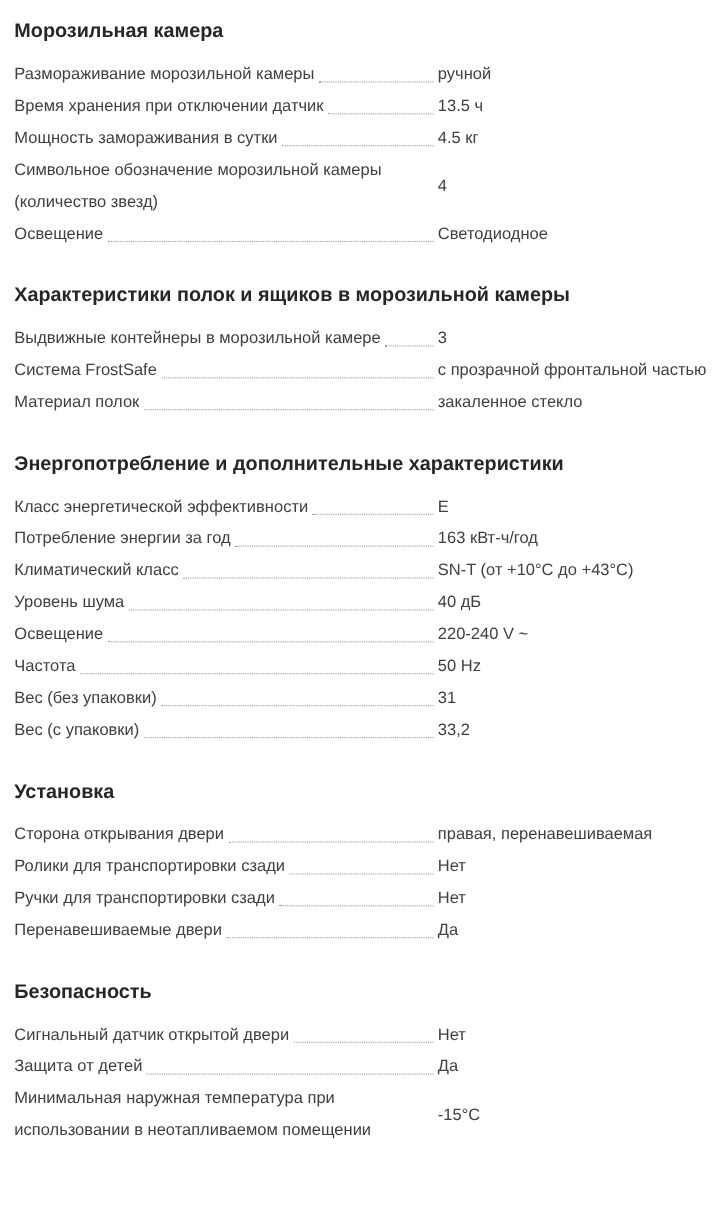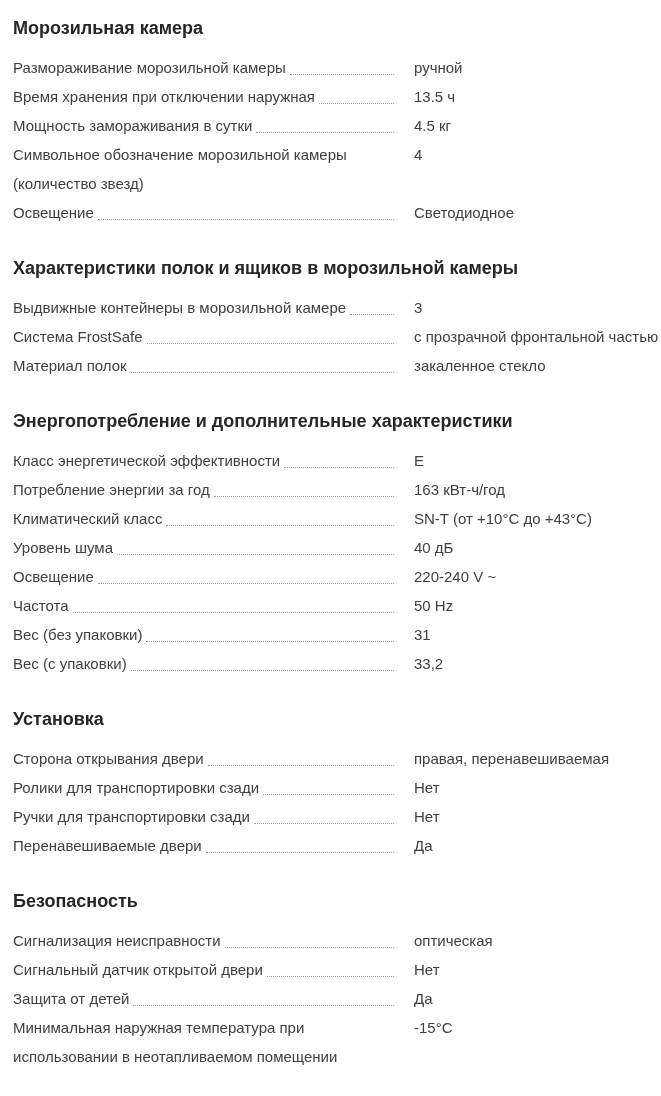--- a/index.html
+++ b/index.html
@@ -22,21 +22,21 @@
     line-height: 21px;
     font-weight: 700;
     color: #262626;
     margin: 31px 0 14px 0;
   }
   .section-title:first-child {
     margin-top: 15px;
   }
   .spec-row {
     display: flex;
-    align-items: flex-start;
+    align-items: center;
     font-size: 15px;
     line-height: 29px;
     color: #404040;
   }
   .spec-left {
     flex: 0 0 385px;
     max-width: 385px;
     display: flex;
     align-items: baseline;
   }
@@ -47,39 +47,38 @@
     flex: 1 1 auto;
     align-self: flex-end;
     height: 0;
     min-width: 8px;
     margin: 0 4px 7px 4px;
     border-bottom: 1px dotted #9b9b9b;
   }
   .spec-value {
     flex: 1 1 auto;
     white-space: nowrap;
-    margin-left: 16px;
   }
 </style>
 </head>
 <body>
 
 <div class="page">
   <div>
       <h2 class="section-title">Морозильная камера</h2>
       <div class="spec-row">
         <div class="spec-left">
           <span class="spec-label">Размораживание морозильной камеры</span>
           <span class="leader"></span>
         </div>
         <div class="spec-value">ручной</div>
       </div>
       <div class="spec-row">
         <div class="spec-left">
-          <span class="spec-label">Время хранения при отключении наружная</span>
+          <span class="spec-label">Время хранения при отключении датчик</span>
           <span class="leader"></span>
         </div>
         <div class="spec-value">13.5 ч</div>
       </div>
       <div class="spec-row">
         <div class="spec-left">
           <span class="spec-label">Мощность замораживания в сутки</span>
           <span class="leader"></span>
         </div>
         <div class="spec-value">4.5 кг</div>
@@ -199,27 +198,20 @@
         <div class="spec-value">Нет</div>
       </div>
       <div class="spec-row">
         <div class="spec-left">
           <span class="spec-label">Перенавешиваемые двери</span>
           <span class="leader"></span>
         </div>
         <div class="spec-value">Да</div>
       </div>
       <h2 class="section-title">Безопасность</h2>
-      <div class="spec-row">
-        <div class="spec-left">
-          <span class="spec-label">Сигнализация неисправности</span>
-          <span class="leader"></span>
-        </div>
-        <div class="spec-value">оптическая</div>
-      </div>
       <div class="spec-row">
         <div class="spec-left">
           <span class="spec-label">Сигнальный датчик открытой двери</span>
           <span class="leader"></span>
         </div>
         <div class="spec-value">Нет</div>
       </div>
       <div class="spec-row">
         <div class="spec-left">
           <span class="spec-label">Защита от детей</span>

